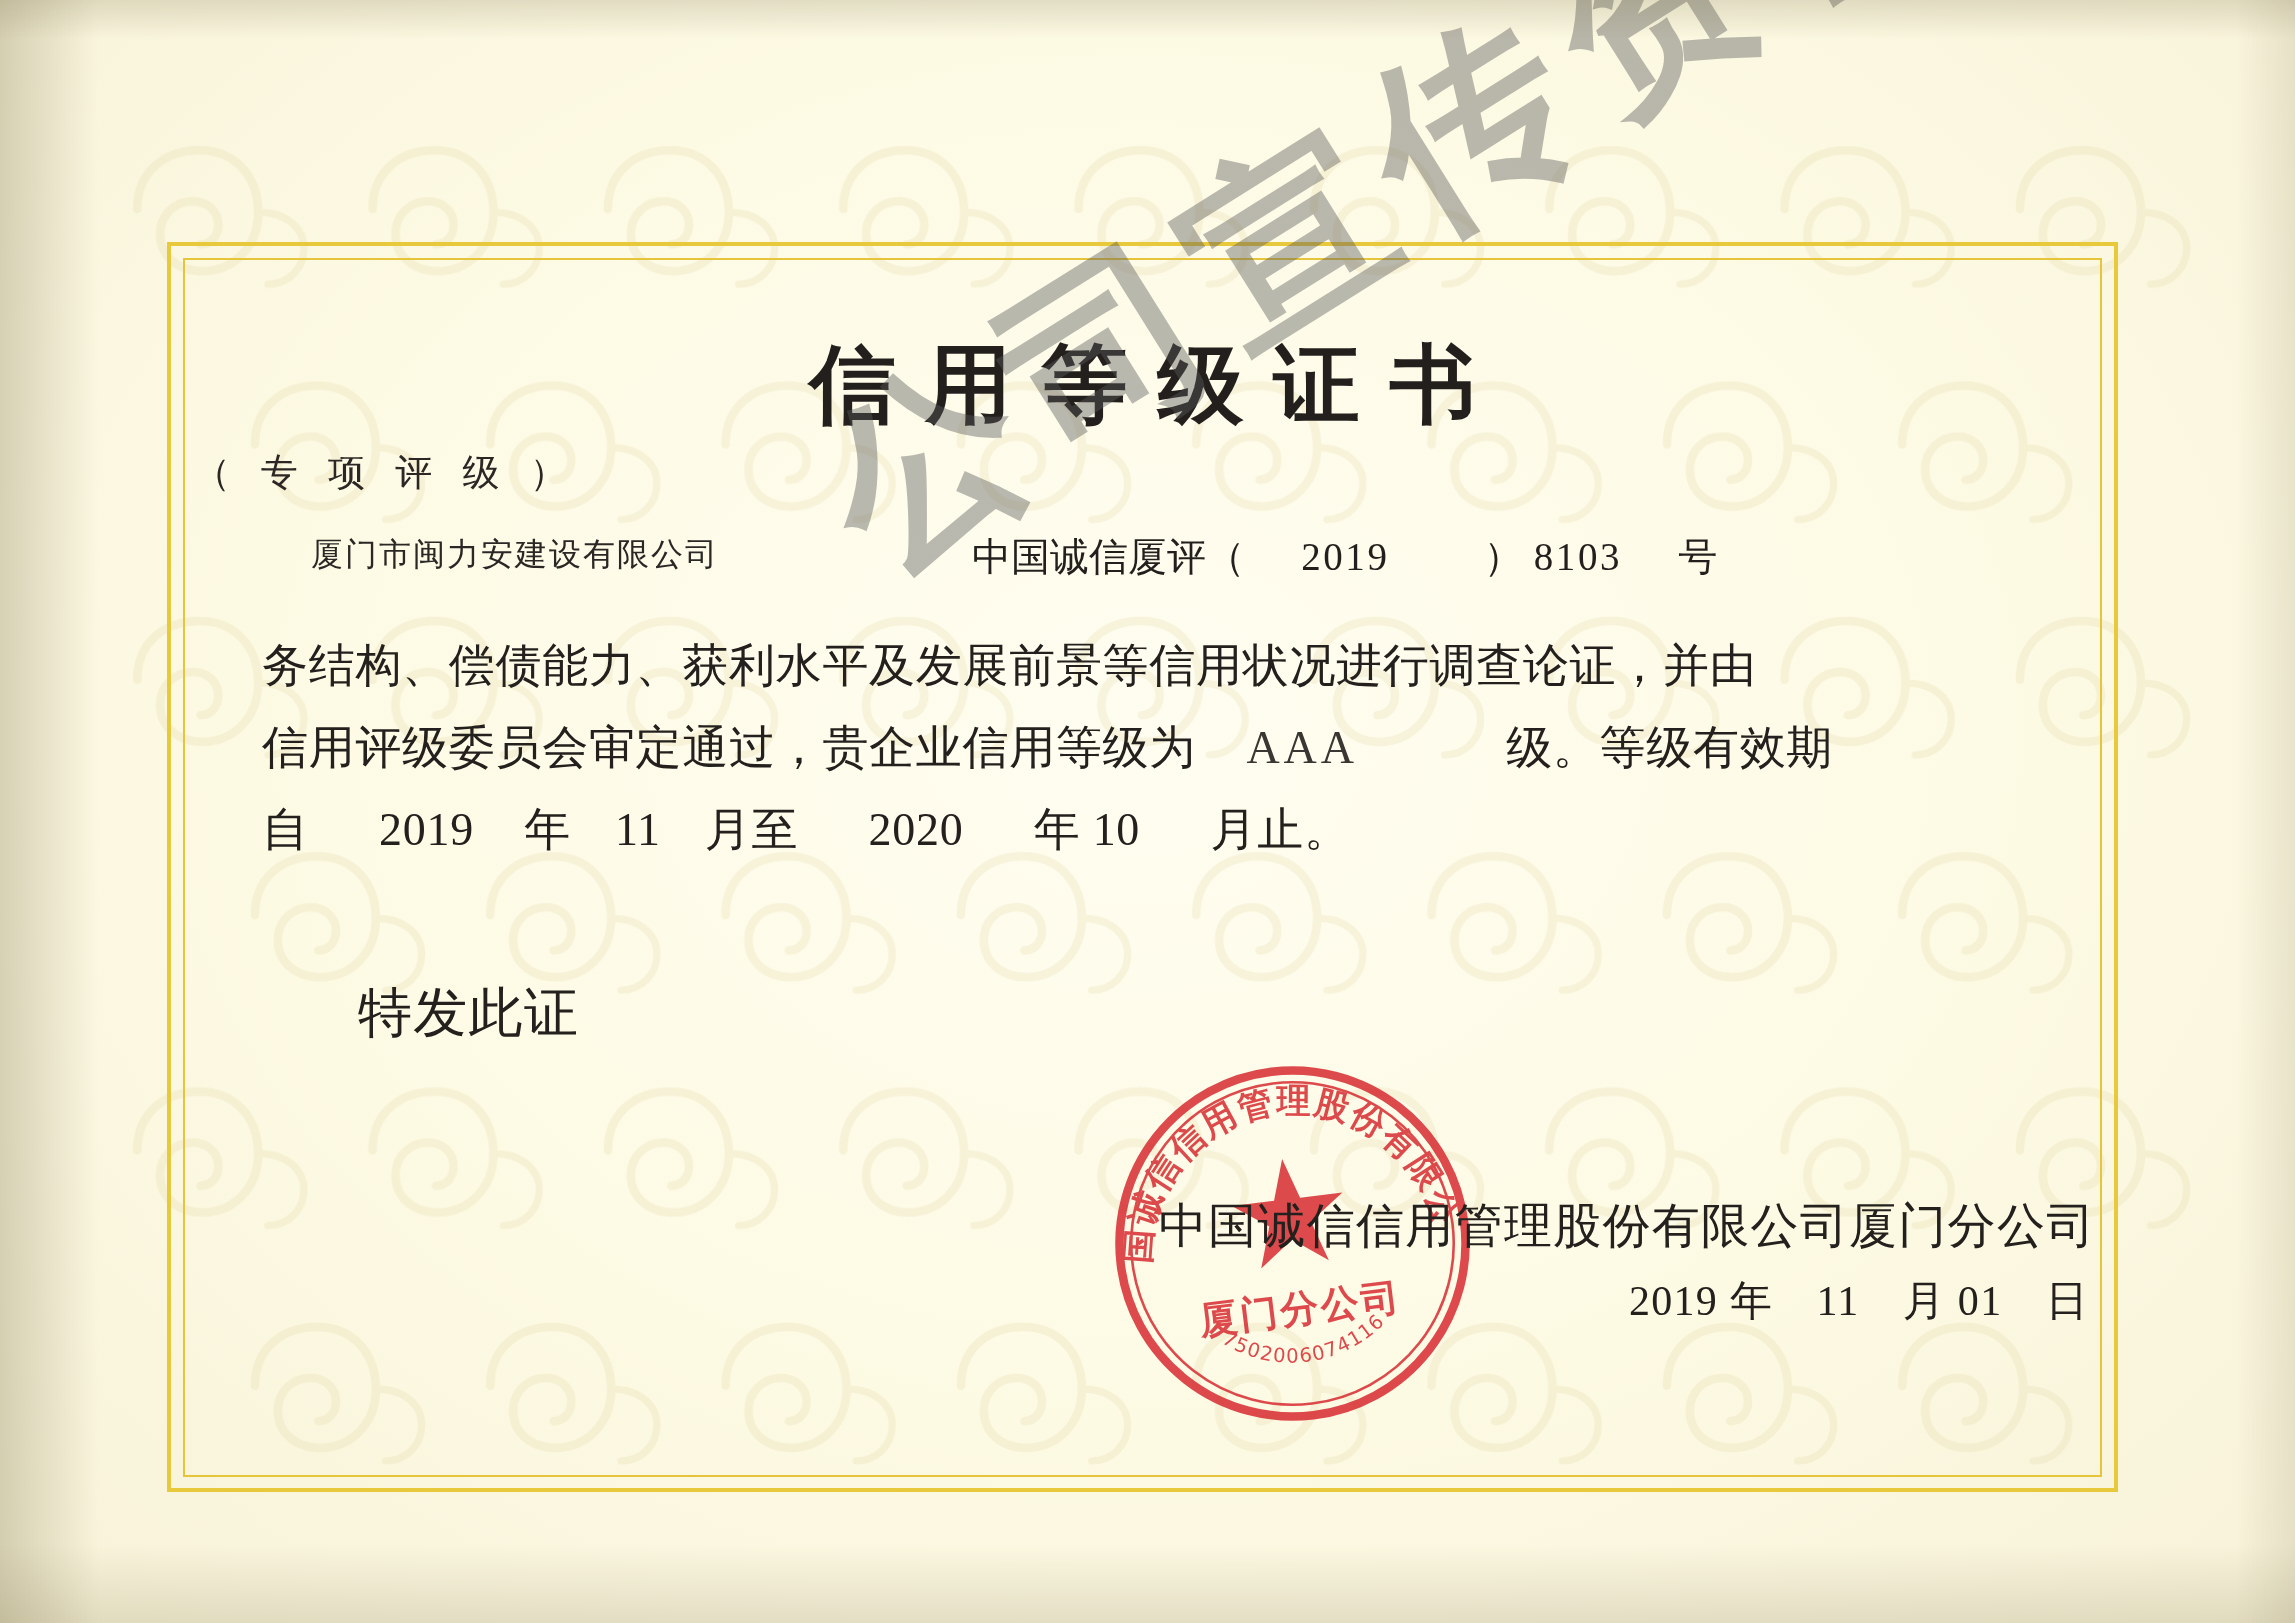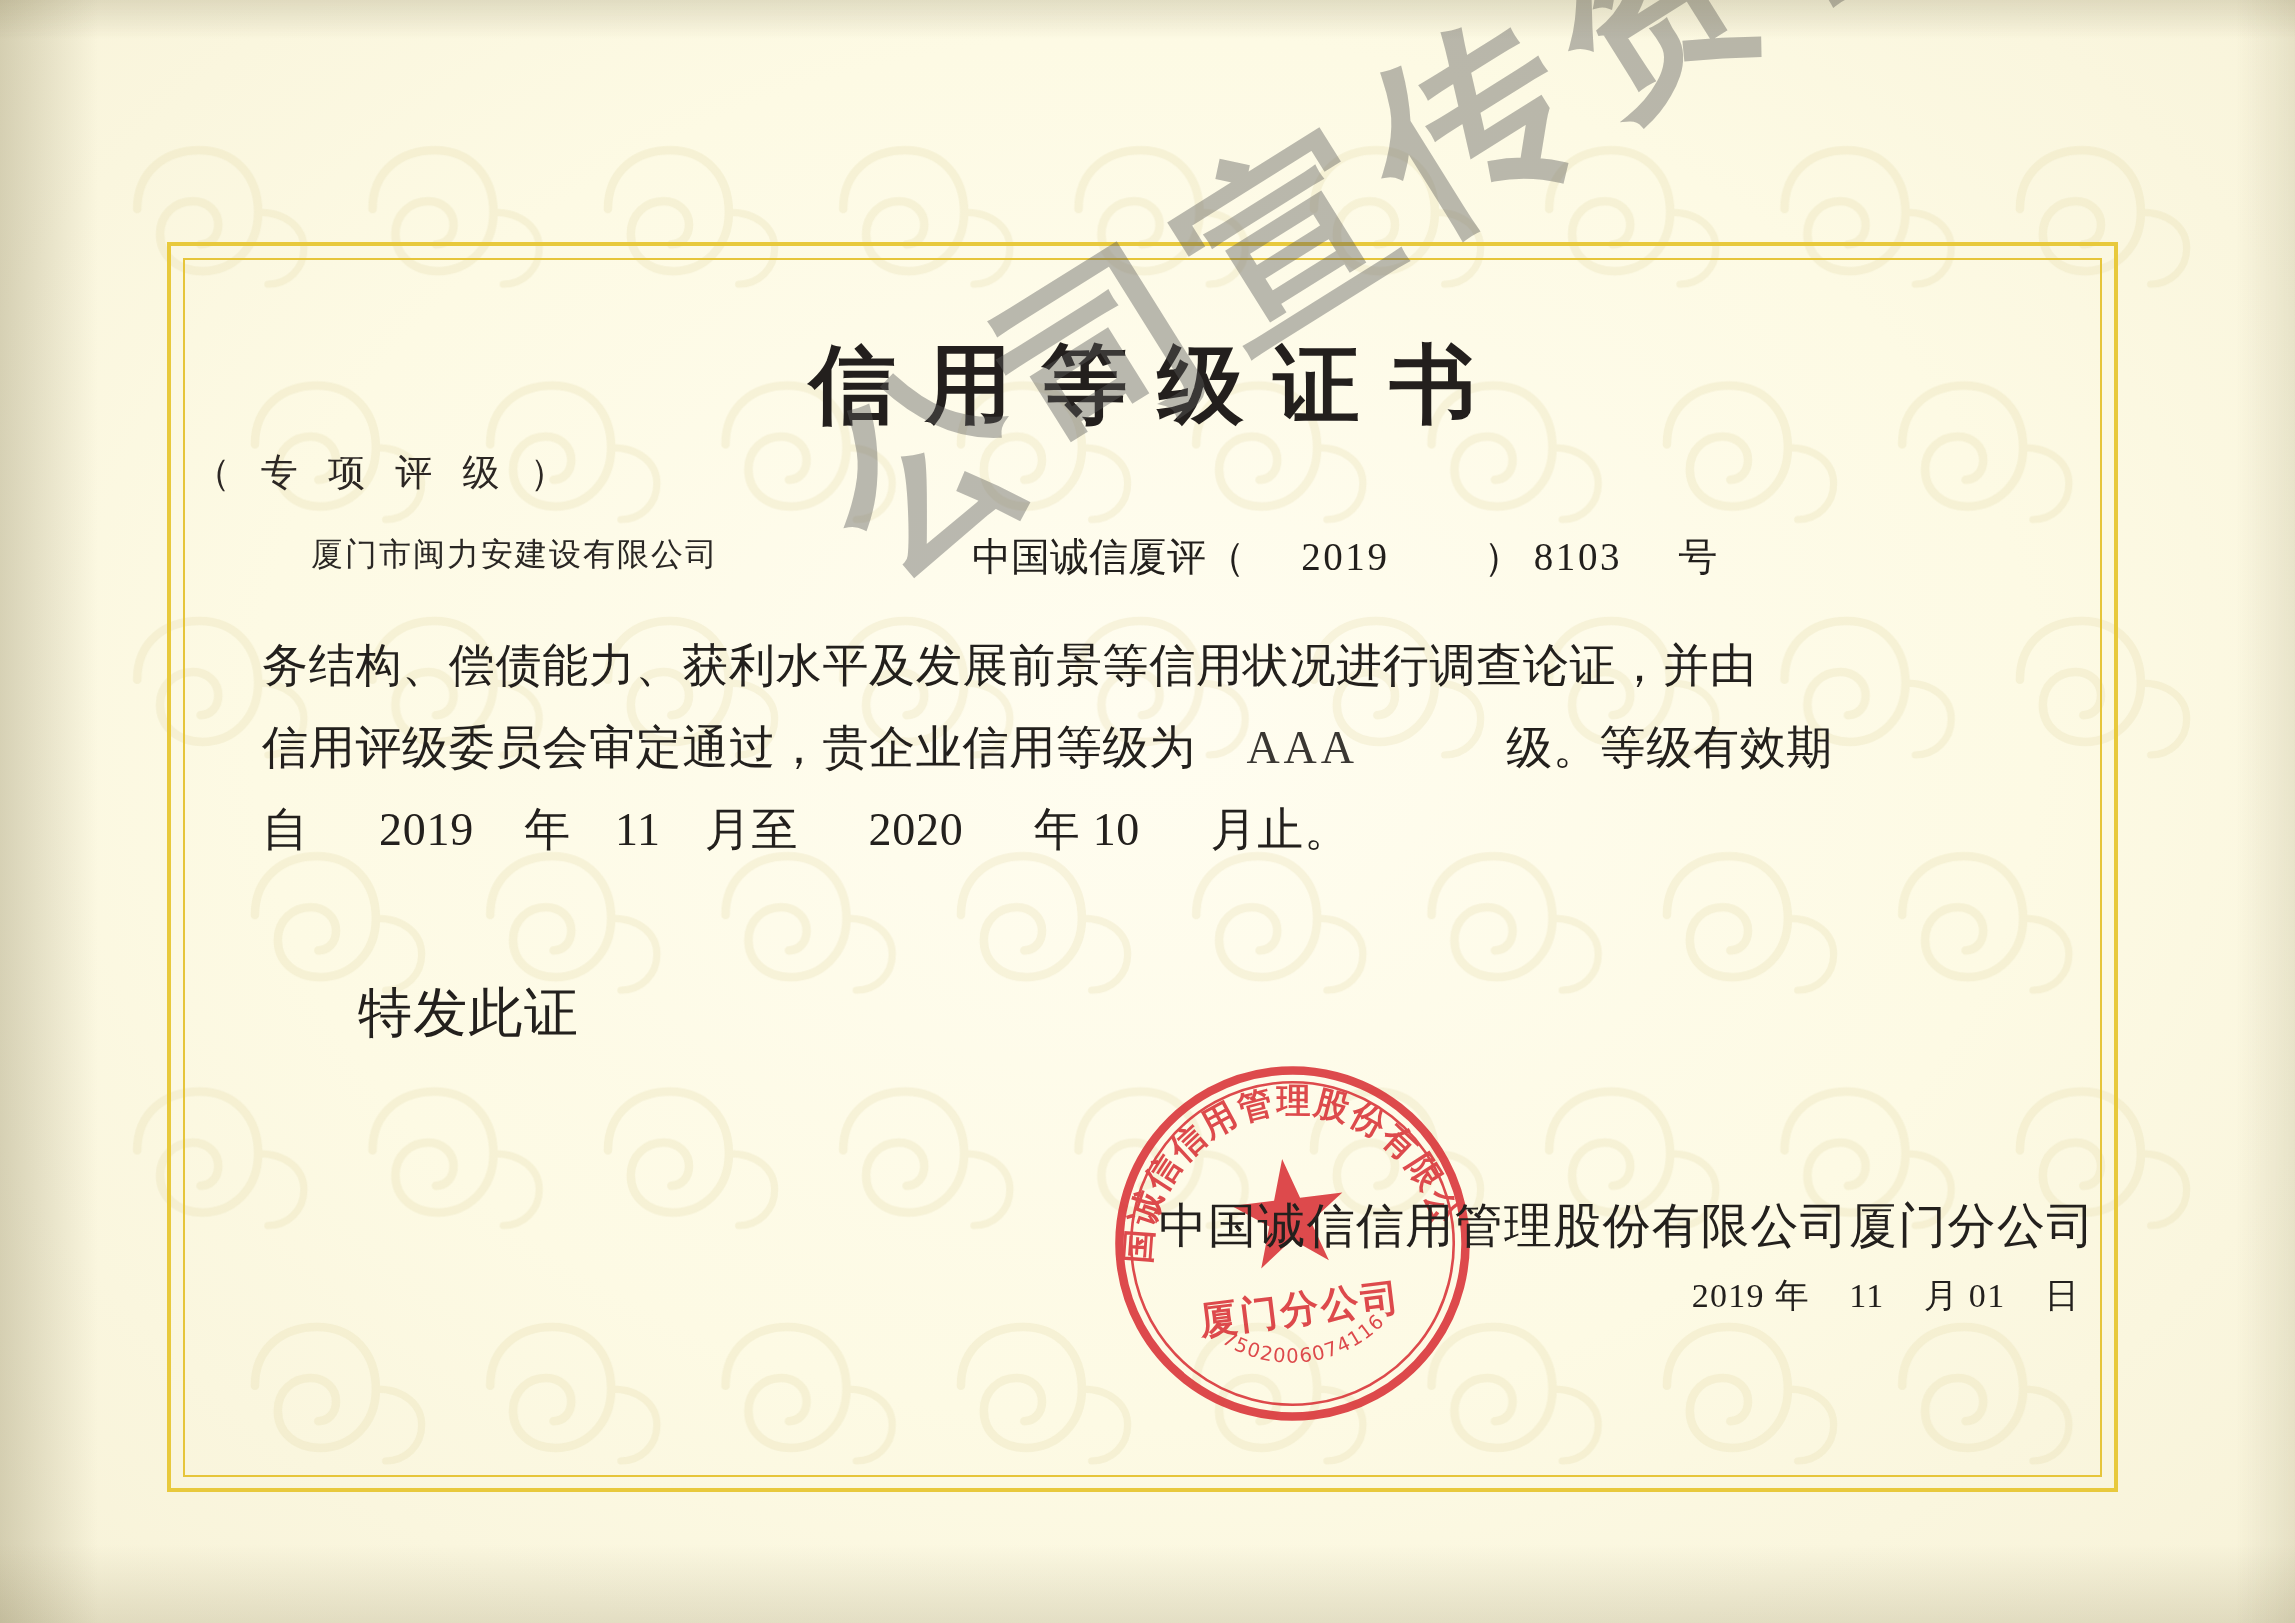--- a/index.html
+++ b/index.html
@@ -173,23 +173,23 @@
     position: absolute;
     right: 6.5px;
     top: 936px;
     font-size: 48px;
     letter-spacing: 1.3px;
     color: #23201d;
     white-space: nowrap;
   }
   .issue-date {
     position: absolute;
-    right: 22px;
+    right: 13px;
     top: 1015px;
-    font-size: 34px;
+    font-size: 42px;
     letter-spacing: 1.3px;
     color: #23201d;
     white-space: nowrap;
   }
   .issue-date .d-sp { display:inline-block; width: 19.6px; }
 
   
   .seal {
     position: absolute;
     left: 926px;

